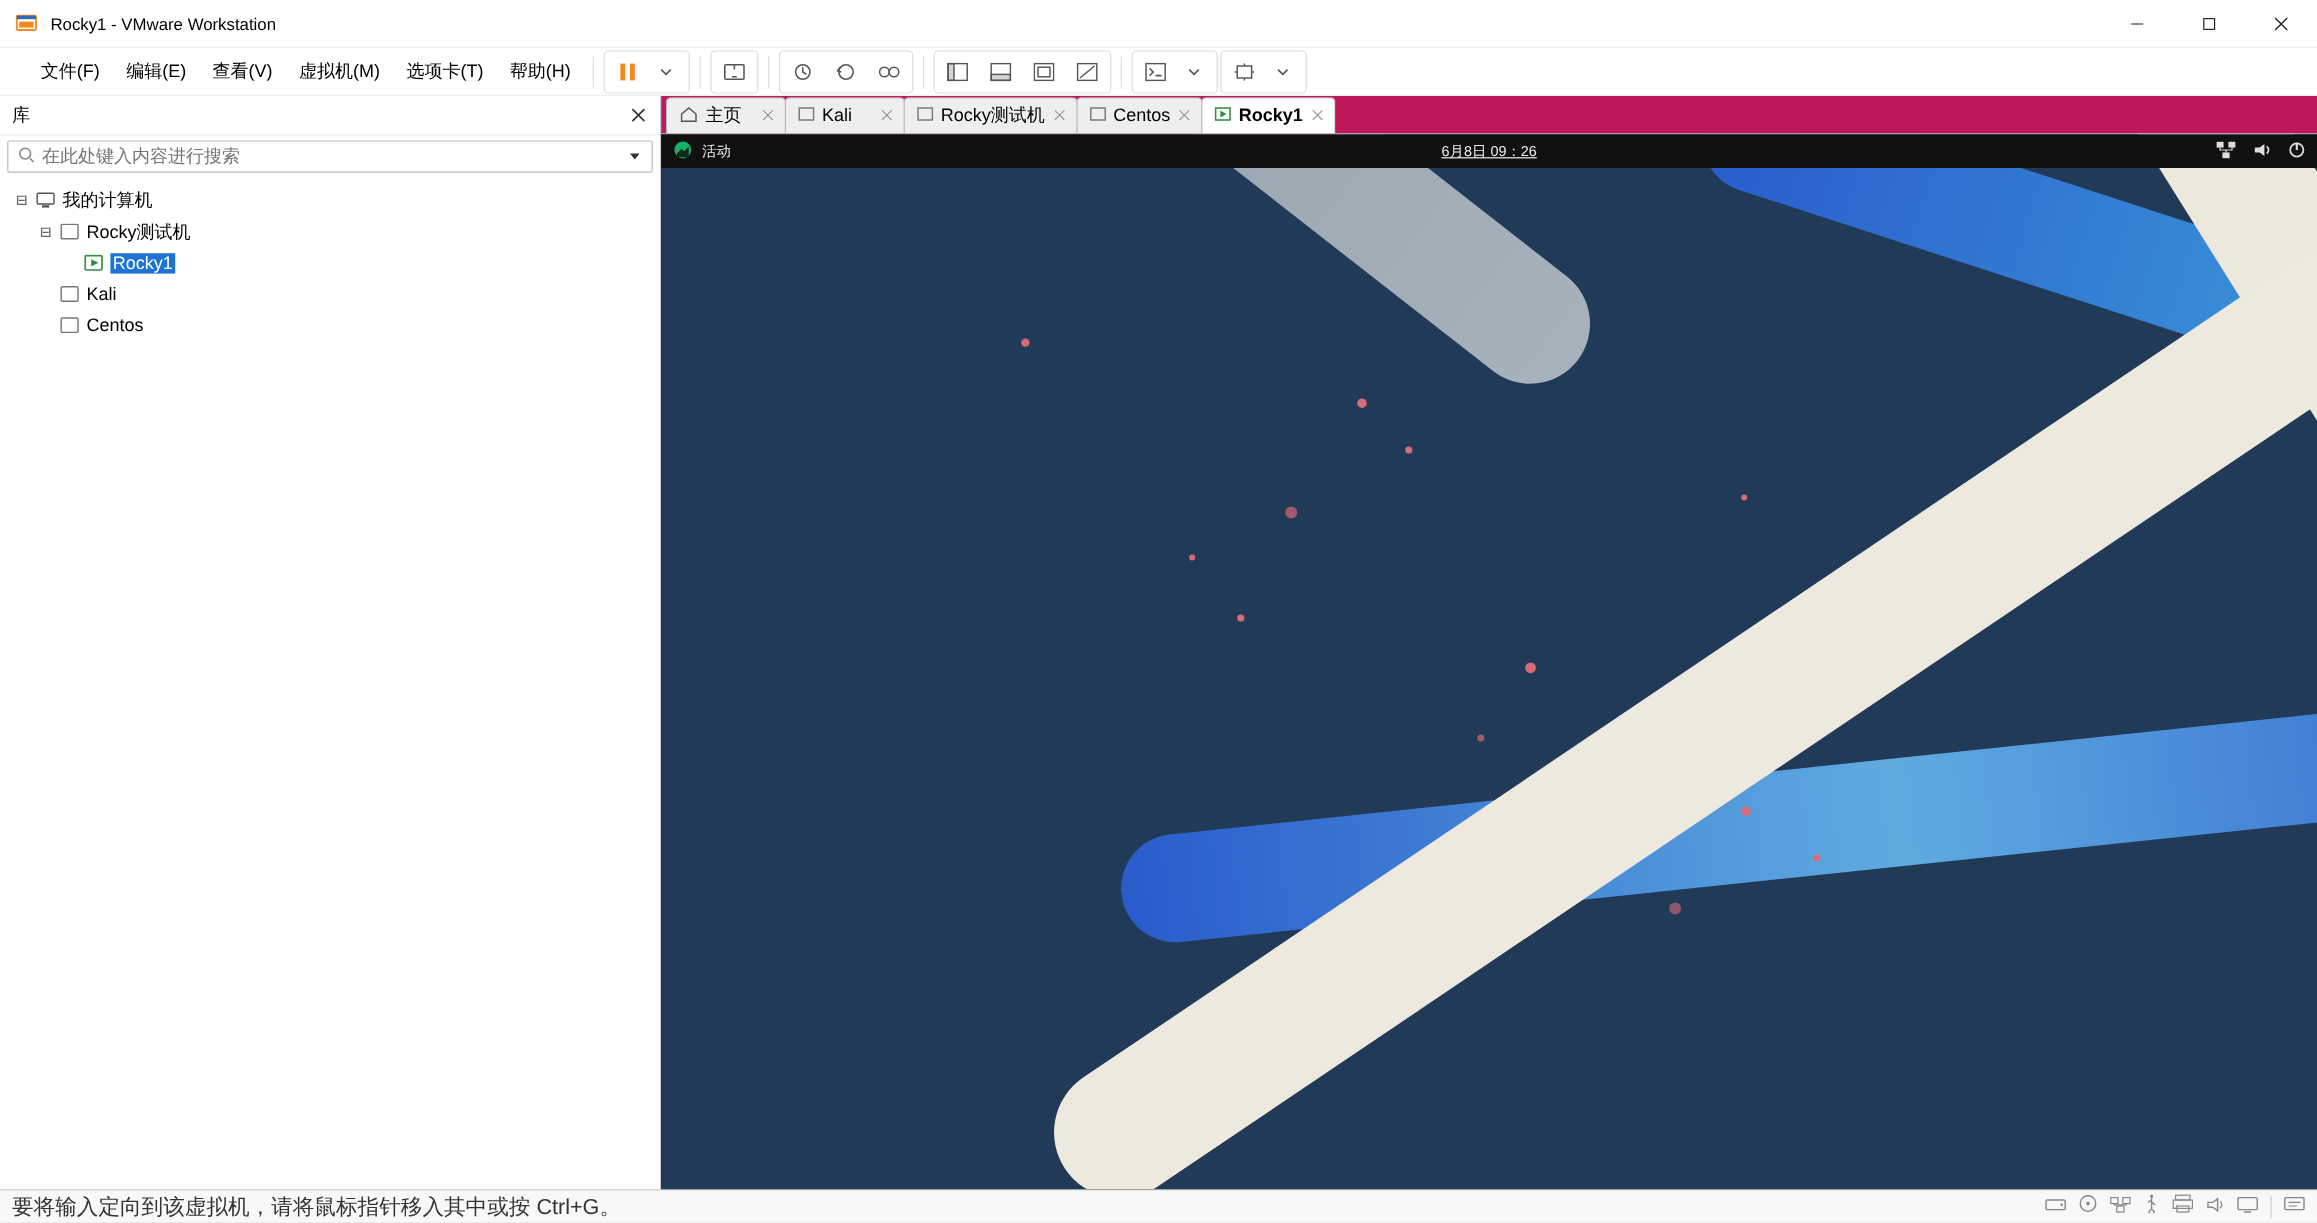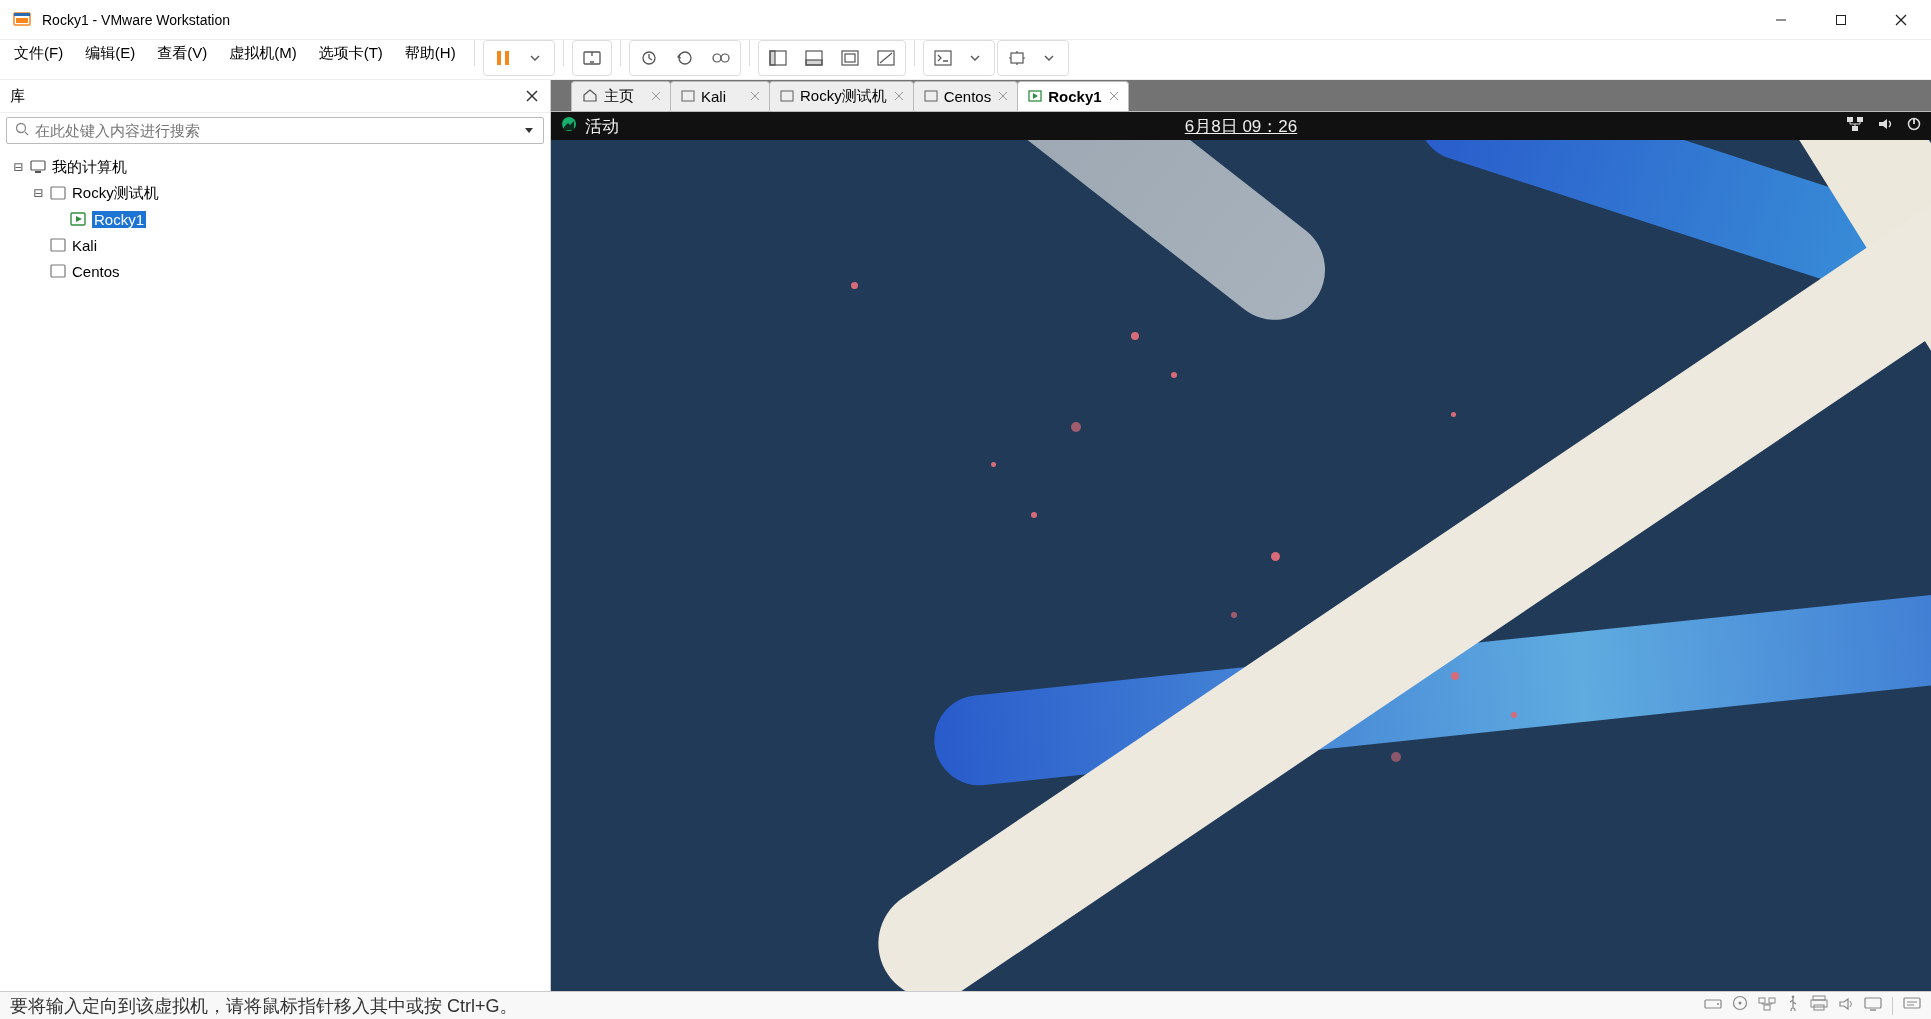--- a/index.html
+++ b/index.html
@@ -6,21 +6,21 @@
 body { width: 1931px; height: 1019px; background: #fff; display: flex; flex-direction: column; overflow: hidden; font-size: 14px; color: #000; }
 
 
 .titlebar { height: 40px; display: flex; align-items: center; padding: 0 0 0 12px; border-bottom: 1px solid #eee; }
 .titlebar .app-icon { width: 20px; height: 20px; margin-right: 10px; }
 .titlebar .title-text { font-size: 14px; flex: 0 0 auto; }
 .titlebar .spacer { flex: 1; }
 .win-btn { width: 60px; height: 40px; display: flex; align-items: center; justify-content: center; color: #222; }
 
 
-.menubar { height: 40px; display:flex; align-items:flex-start; padding:0 4px; border-bottom:1px solid #eee; gap: 2px; }
+.menubar { height: 40px; display:flex; align-items:center; padding:0 24px; border-bottom:1px solid #eee; gap: 2px; }
 .menu-item { padding: 4px 10px; font-size:15px; border-radius:2px; cursor:default; }
 .tool-sep { width:1px; height:26px; background:#ddd; margin:0 6px; }
 .tool-btn { width:34px; height:30px; display:flex; align-items:center; justify-content:center; border-radius:3px; }
 .tool-btn svg { display:block; }
 .tool-btn.pause svg rect { fill:#f5871f; }
 .tool-group { display:flex; align-items:center; gap:2px; padding:2px; border:1px solid #ddd; border-radius:4px; }
 .chev { margin-left:-4px; }
 
 
 .body-area { flex:1; display:flex; min-height:0; }
@@ -39,30 +39,30 @@
 .tree-row { display:flex; align-items:center; height:26px; cursor:default; }
 .tw { width:20px; height:20px; display:flex; align-items:center; justify-content:center; color:#666; font-family:monospace; }
 .node-icon { width:20px; height:20px; display:flex; align-items:center; justify-content:center; margin-right:4px; }
 .indent0 { padding-left:4px; }
 .indent1 { padding-left:24px; }
 .indent2 { padding-left:44px; }
 .selected-label { background:#1e74d2; color:#fff; padding:0 2px; }
 
 
 .vm-area { flex:1; display:flex; flex-direction:column; background:#e8e8e8; min-width:0; }
-.tabbar { height:32px; background:#737373; display:flex; align-items:flex-end; padding-left:20px; gap:0; border-bottom:1px solid #bbb; }
+.tabbar { height:32px; background:#be185d; display:flex; align-items:flex-end; padding-left:4px; gap:0; border-bottom:1px solid #bbb; }
 .tab { height:30px; min-width:100px; padding:0 26px 0 10px; display:flex; align-items:center; gap:6px; border:1px solid #bbb; border-bottom:none; border-top-left-radius:4px; border-top-right-radius:4px; background:#eee; position:relative; font-size:15px; margin-right:-1px; }
 .tab.active { background:#fff; font-weight:bold; z-index:2; }
 .tab .tclose { position:absolute; right:6px; top:6px; width:16px; height:16px; display:flex; align-items:center; justify-content:center; color:#888; }
 
 
 .guest { flex:1; background:#000; position:relative; overflow:hidden; }
 .wallpaper { position:absolute; inset:0; background:#203a57; overflow:hidden; }
 .rocky-logo { position:absolute; right:40px; bottom:30px; display:flex; align-items:center; gap:8px; color:#fff; font-size:42px; font-weight:700; letter-spacing:1px; }
-.guest-top { position:absolute; left:0; right:0; top:0; height:28px; background:#111; color:#eee; display:flex; align-items:center; padding:0 10px; font-size:17px; }
+.guest-top { position:absolute; left:0; right:0; top:0; height:28px; background:#111; color:#eee; display:flex; align-items:center; padding:0 10px; font-size:12px; }
 .guest-top .act { display:flex; align-items:center; gap:8px; }
 .guest-top .dt { position:absolute; left:50%; transform:translateX(-50%);text-decoration:underline; }
 .guest-top .sys { margin-left:auto; display:flex; gap:14px; align-items:center; }
 
 
 .statusbar { height:28px; border-top:1px solid #ccc; display:flex; align-items:center; padding:0 10px; font-size:18px; background:#f8f8f8; }
 .statusbar .msg { flex:1; color:#333; }
 .status-icons { display:flex; gap:10px; color:#666; }
 .status-sep { width:1px; height:18px; background:#ccc; margin:0 10px; }
 

